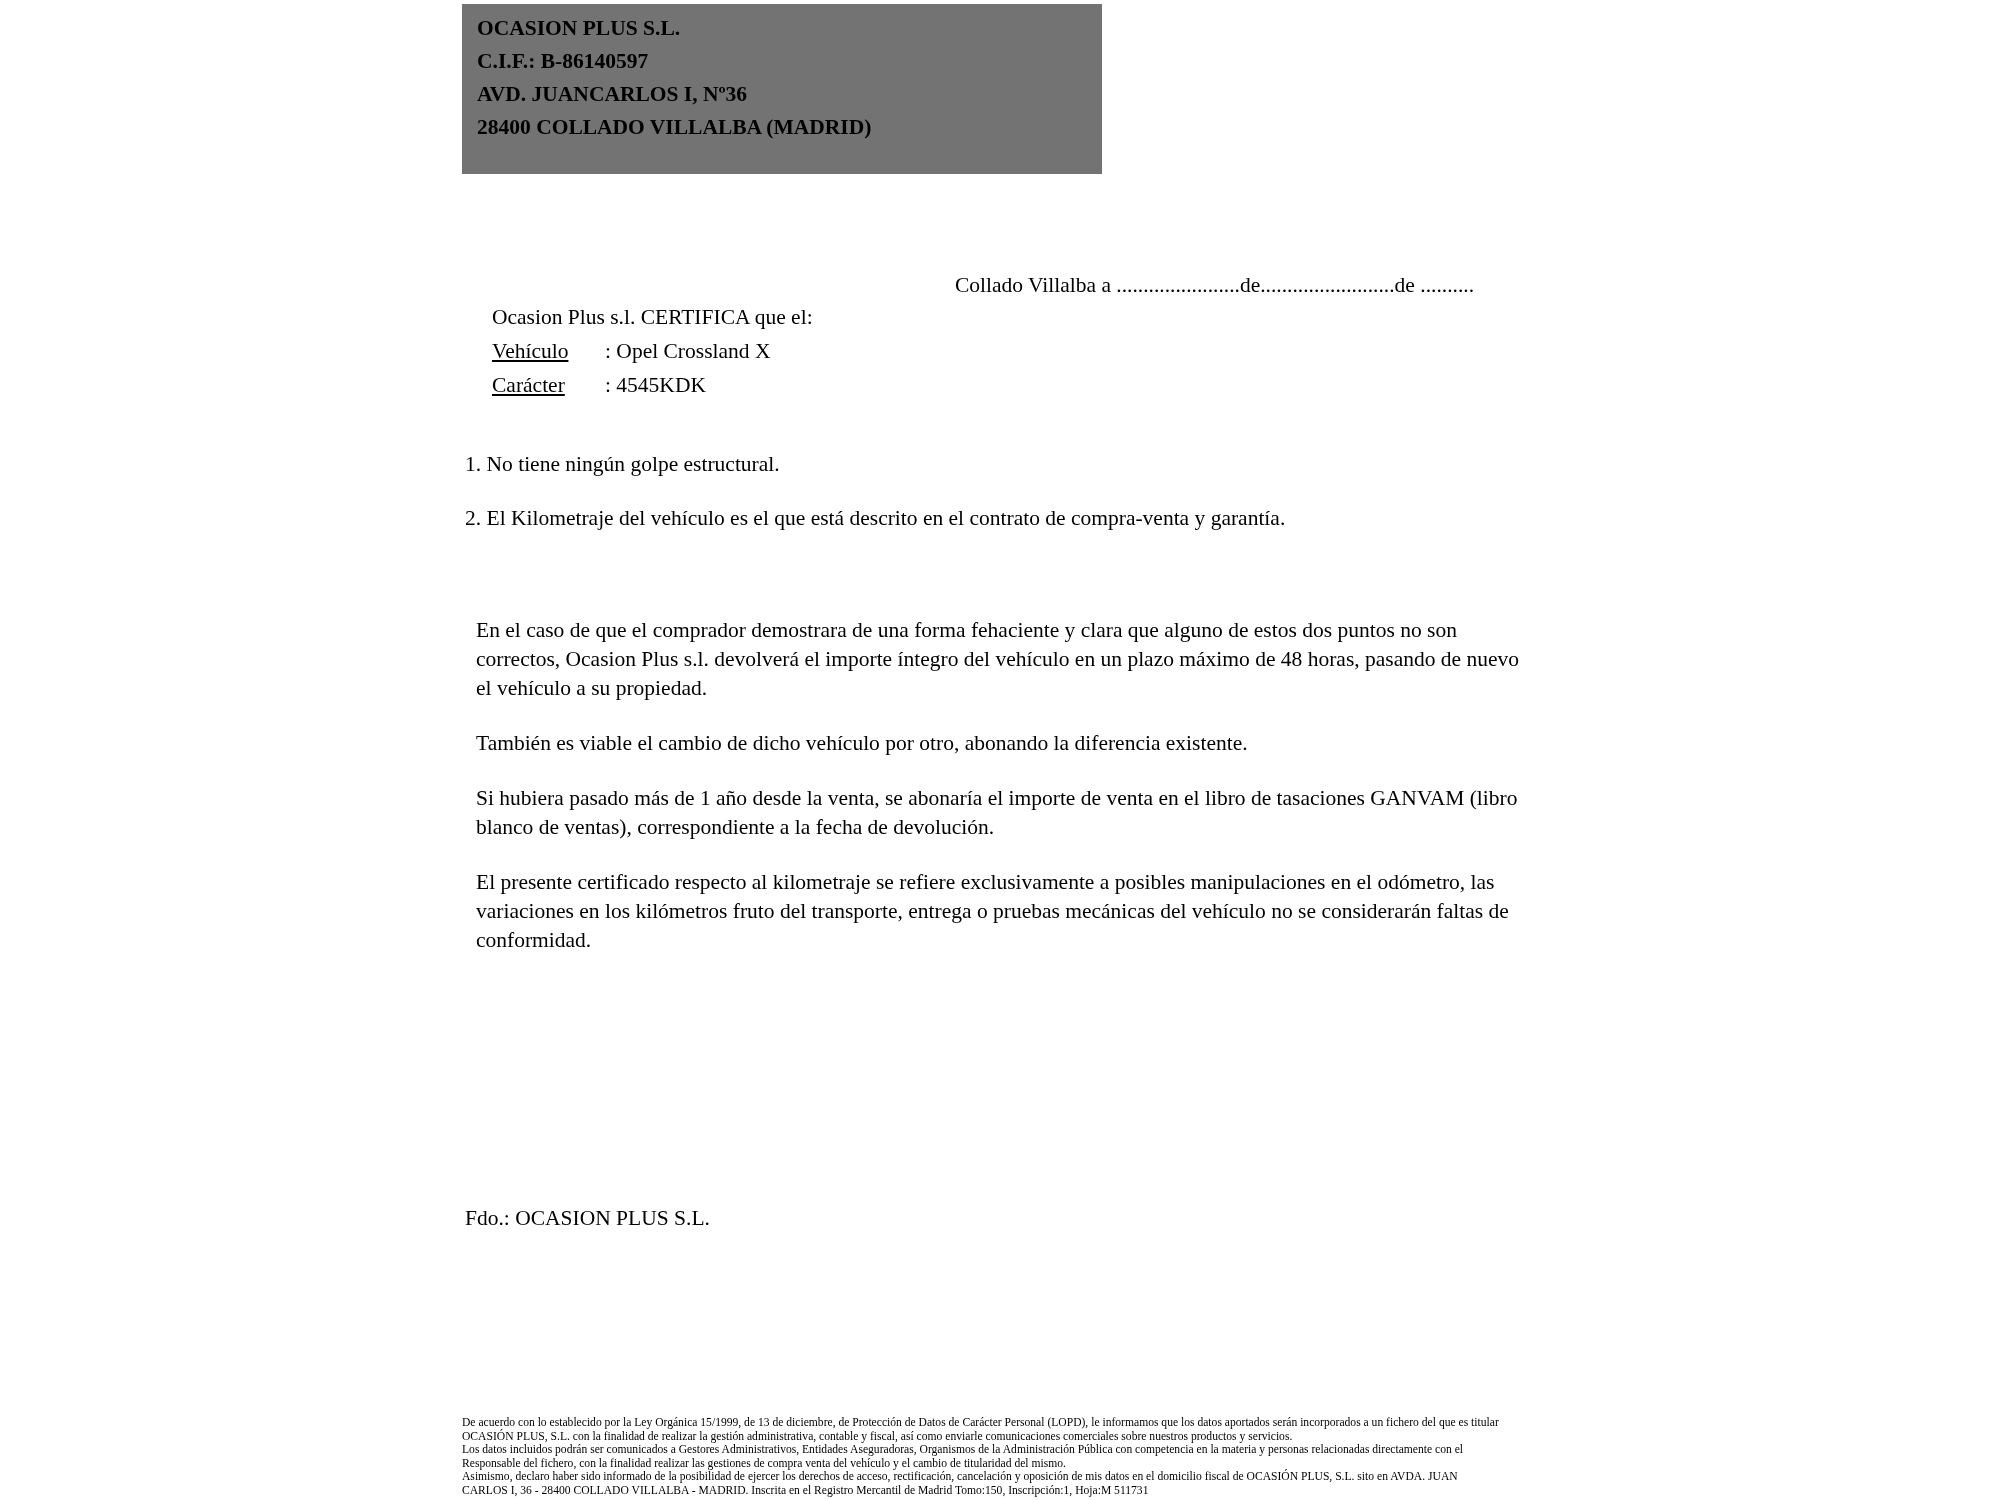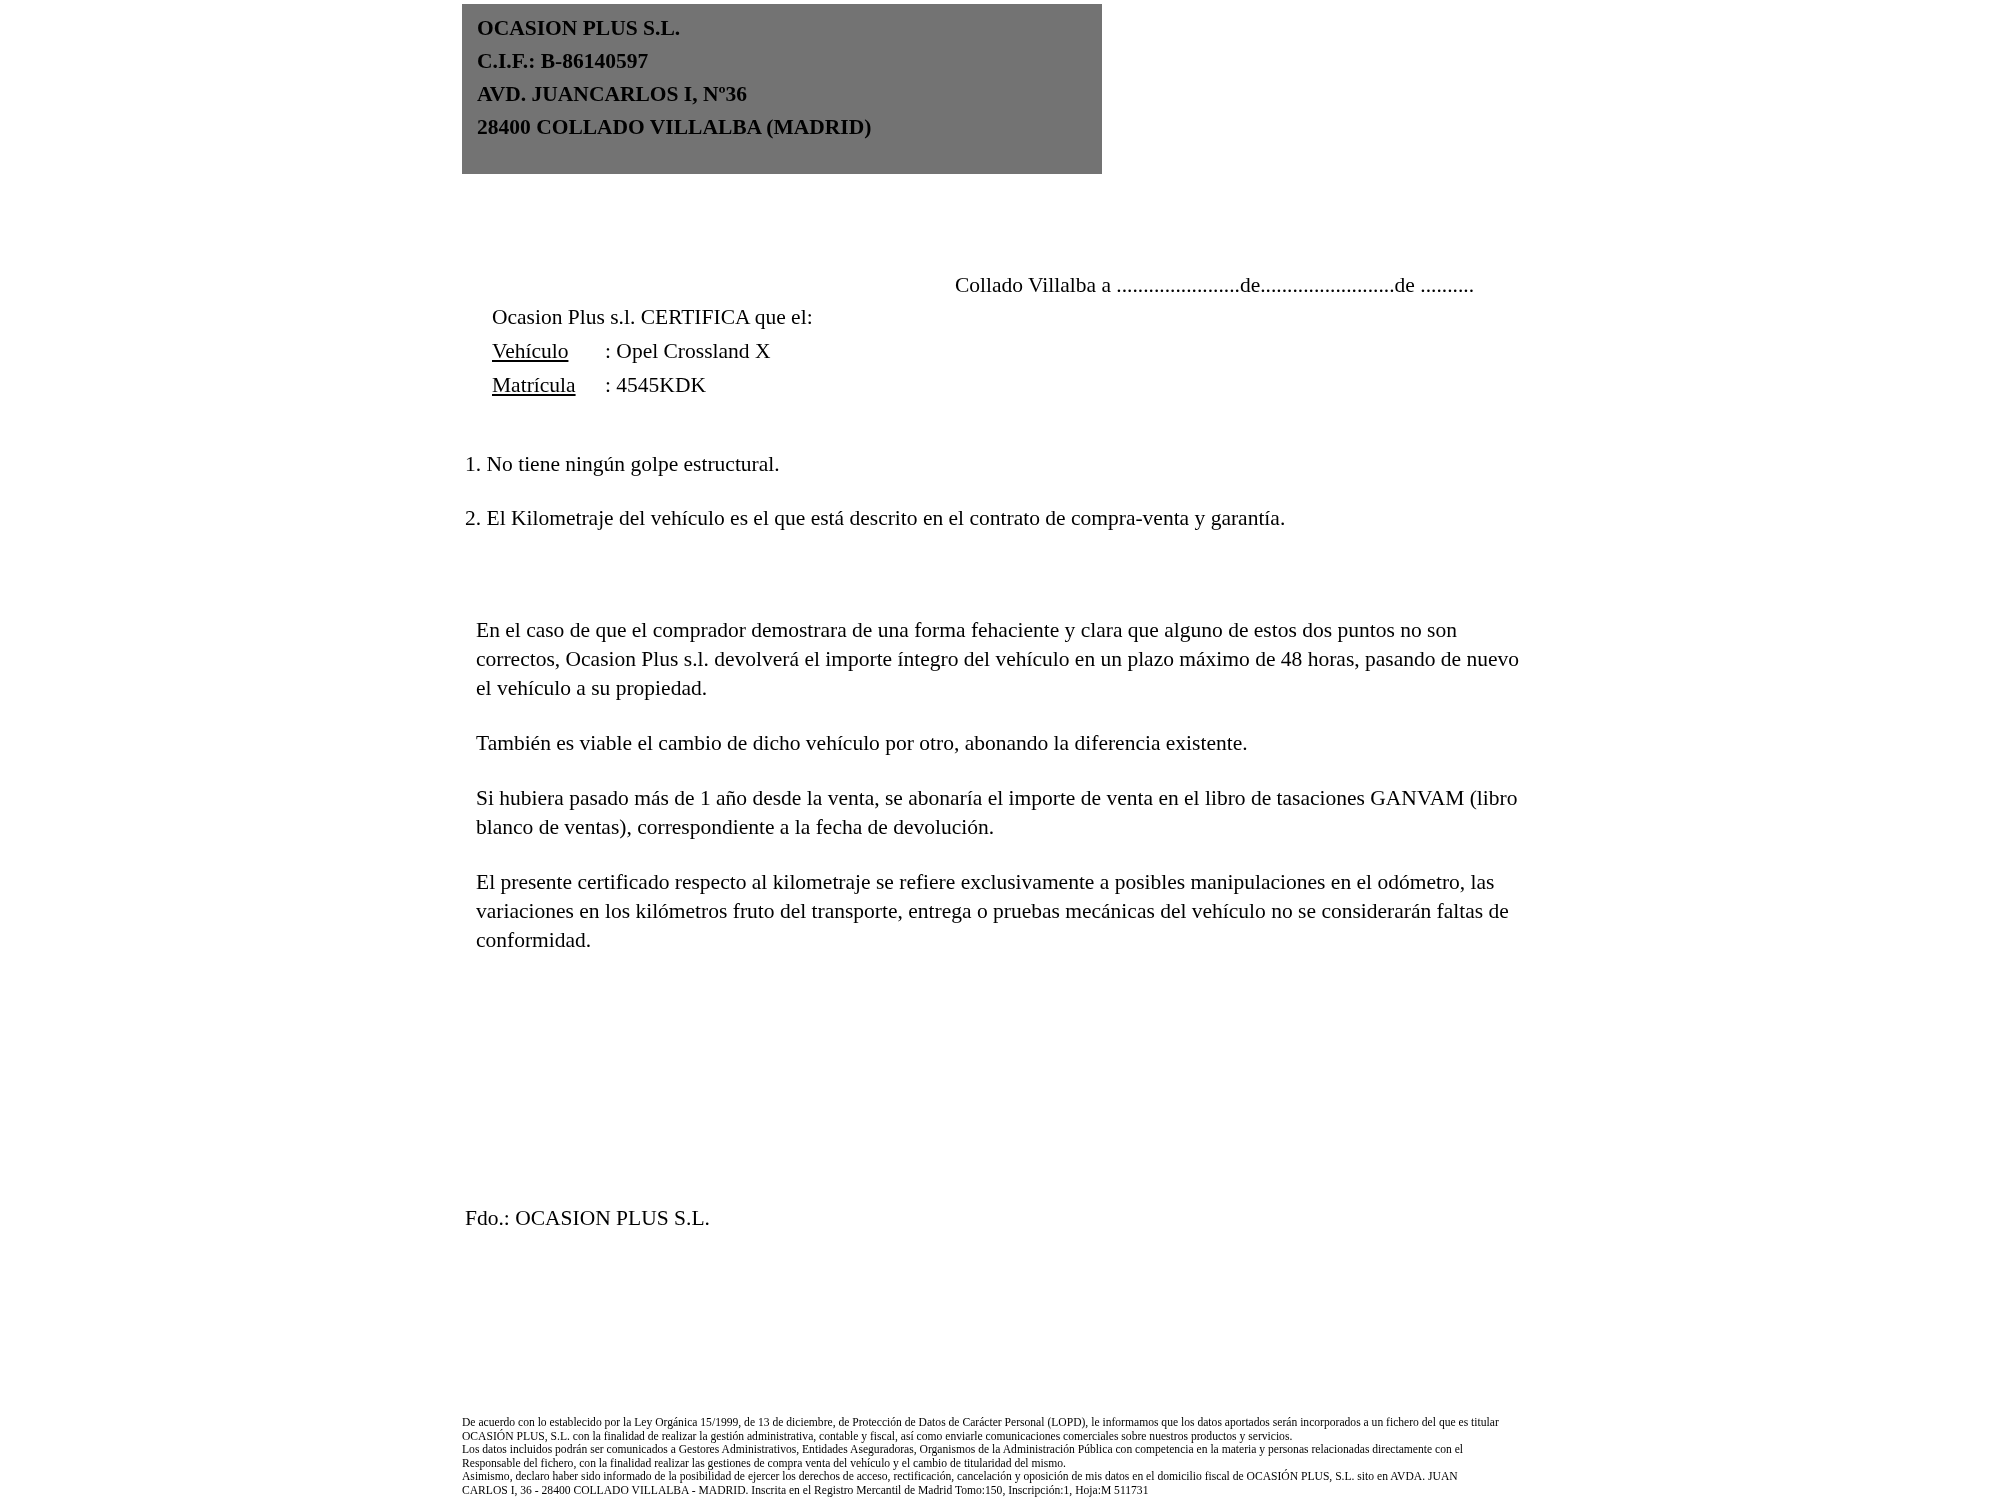--- a/index.html
+++ b/index.html
@@ -119,21 +119,21 @@
   </div>
 
   <div class="dateline">Collado Villalba a .......................de.........................de ..........</div>
 
   <div class="certify">
     <div>Ocasion Plus s.l. CERTIFICA que el:</div>
     <div>
       <span class="lblbox"><span class="lbl">Vehículo</span></span><span>: Opel Crossland X</span>
     </div>
     <div>
-      <span class="lblbox"><span class="lbl">Matrícula</span></span><span>: 4545KDK</span>
+      <span class="lblbox"><span class="lbl">Carácter</span></span><span>: 4545KDK</span>
     </div>
   </div>
 
   <div class="point point-1">1. No tiene ningún golpe estructural.</div>
   <div class="point point-2">2. El Kilometraje del vehículo es el que está descrito en el contrato de compra-venta y garantía.</div>
 
   <div class="paragraphs">
     <p>En el caso de que el comprador demostrara de una forma fehaciente y clara que alguno de estos dos puntos no son correctos, Ocasion Plus s.l. devolverá el importe íntegro del vehículo en un plazo máximo de 48 horas, pasando de nuevo el vehículo a su propiedad.</p>
     <p>También es viable el cambio de dicho vehículo por otro, abonando la diferencia existente.</p>
     <p>Si hubiera pasado más de 1 año desde la venta, se abonaría el importe de venta en el libro de tasaciones GANVAM (libro blanco de ventas), correspondiente a la fecha de devolución.</p>

